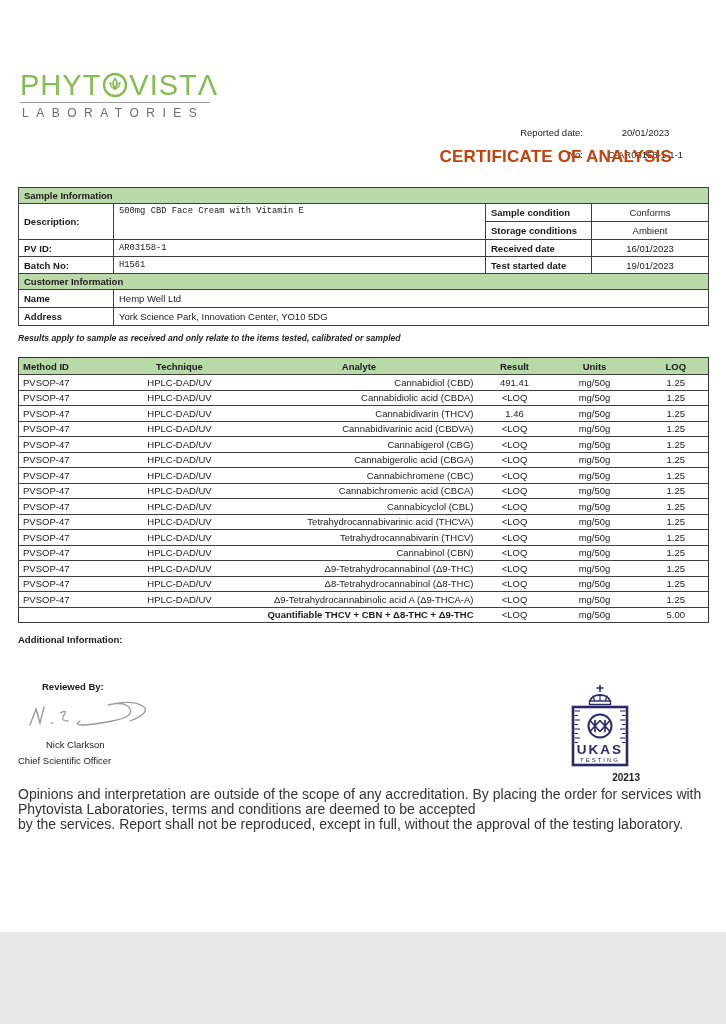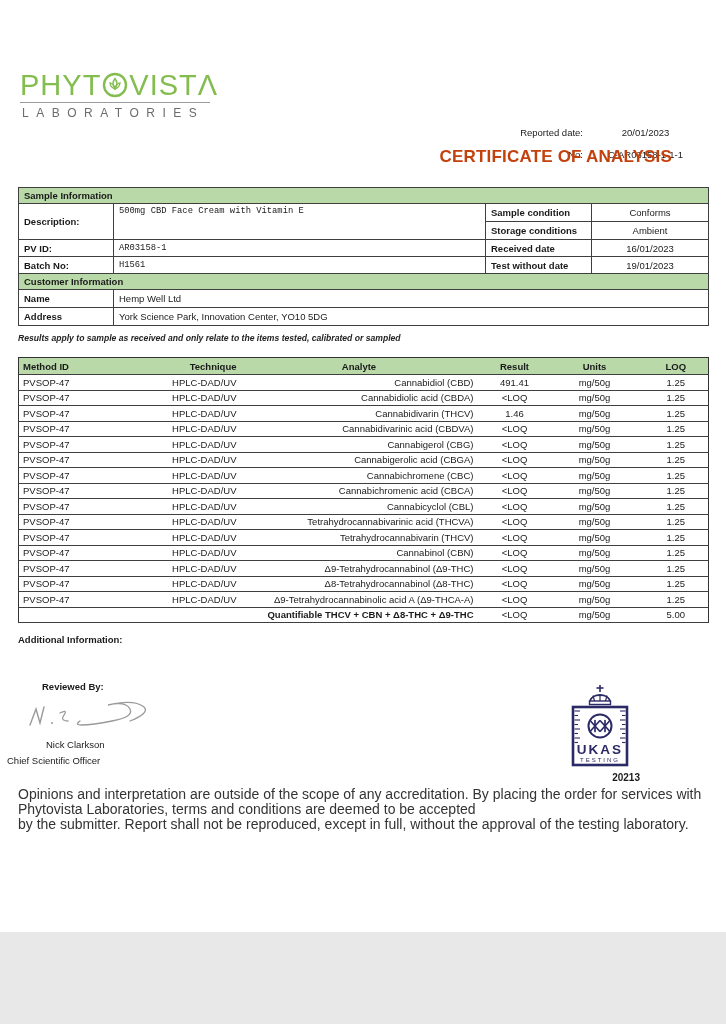--- a/index.html
+++ b/index.html
@@ -39,34 +39,34 @@
 
   
   .note { position:absolute; left:18px; top:333px; font-size:8.6px; font-weight:bold; font-style:italic; color:#222; }
 
   
   .results-table { position:absolute; left:18px; top:357px; width:690px; font-size:9.5px; border:1.5px solid #333; }
   .results-table tr { border-bottom:1px solid #3f3f3f; }
   .results-table th { background:#b9d9a9; font-weight:bold; height:17px; padding:1px 4px; font-size:9.5px; }
   .results-table td { padding:1px 4px; height:15.5px; }
   .col-method { width:100px; text-align:left; }
-  .col-tech   { width:122px; text-align:right; }
+  .col-tech   { width:122px; text-align:center; }
   .col-analyte{ width:243px; text-align:right; padding-right:10px !important; }
   th.col-analyte { text-align:center; }
   .col-result { width:62px; text-align:center; }
   .col-units  { width:98px; text-align:center; }
   .col-loq    { width:65px; text-align:center; }
   .bold { font-weight:bold; }
 
   
   .additional { position:absolute; left:18px; top:634px; font-size:9.5px; font-weight:bold; }
   .reviewed { position:absolute; left:18px; top:681px; font-size:9.5px; font-weight:bold;padding-left:24px; }
   .signature { position:absolute; left:22px; top:693px; }
   .reviewer-name { position:absolute; left:18px; top:739px; font-size:9.5px;margin-left:28px; }
-  .reviewer-title { position:absolute; left:7px; top:755px; font-size:9.5px; }
+  .reviewer-title { position:absolute; left:18px; top:755px; font-size:9.5px; }
 
   .ukas { position:absolute; left:560px; top:684px; width:80px; text-align:center; }
   .ukas-number { margin-top:0; font-size:10px; font-weight:bold; color:#1a1a1a;text-align:right; }
 
   .footer { position:absolute; left:18px; top:787px; width:692px; font-size:14px; line-height:15px; color:#333; }
 </style>
 </head>
 <body>
 
 <div class="page">
@@ -123,21 +123,21 @@
     </tr>
     <tr class="r2">
       <td class="lbl">PV ID:</td>
       <td class="mono">AR03158-1</td>
       <td class="lbl">Received date</td>
       <td class="ctr">16/01/2023</td>
     </tr>
     <tr class="r2">
       <td class="lbl">Batch No:</td>
       <td class="mono">H1561</td>
-      <td class="lbl">Test without date</td>
+      <td class="lbl">Test started date</td>
       <td class="ctr">19/01/2023</td>
     </tr>
     <tr>
           <td colspan="4" class="sec-header">Customer Information</td>
         </tr>
     <tr class="r1">
       <td class="lbl">Name</td>
       <td colspan="3">Hemp Well Ltd</td>
     </tr>
     <tr class="r1">
@@ -351,16 +351,16 @@
           <line x1="45" y1="42" x2="49.5" y2="47"></line>
       </g>
       <text x="40" y="70" text-anchor="middle" font-family="Liberation Sans, sans-serif" font-size="13.5" font-weight="bold" letter-spacing="2" fill="#2c2a66">UKAS</text>
       <text x="40" y="78" text-anchor="middle" font-family="Liberation Sans, sans-serif" font-size="6" letter-spacing="2" fill="#2c2a66">TESTING</text>
     </svg>
     <div class="ukas-number">20213</div>
   </div>
 
   <div class="footer">
     <div>Opinions and interpretation are outside of the scope of any accreditation. By placing the order for services with Phytovista Laboratories, terms and conditions are deemed to be accepted</div>
-    <div>by the submitter. Report shall not be reproduced, except in full, without the approval of the testing laboratory.</div>
+    <div>by the services. Report shall not be reproduced, except in full, without the approval of the testing laboratory.</div>
   </div>
 
 </div>
 
 </body></html>

